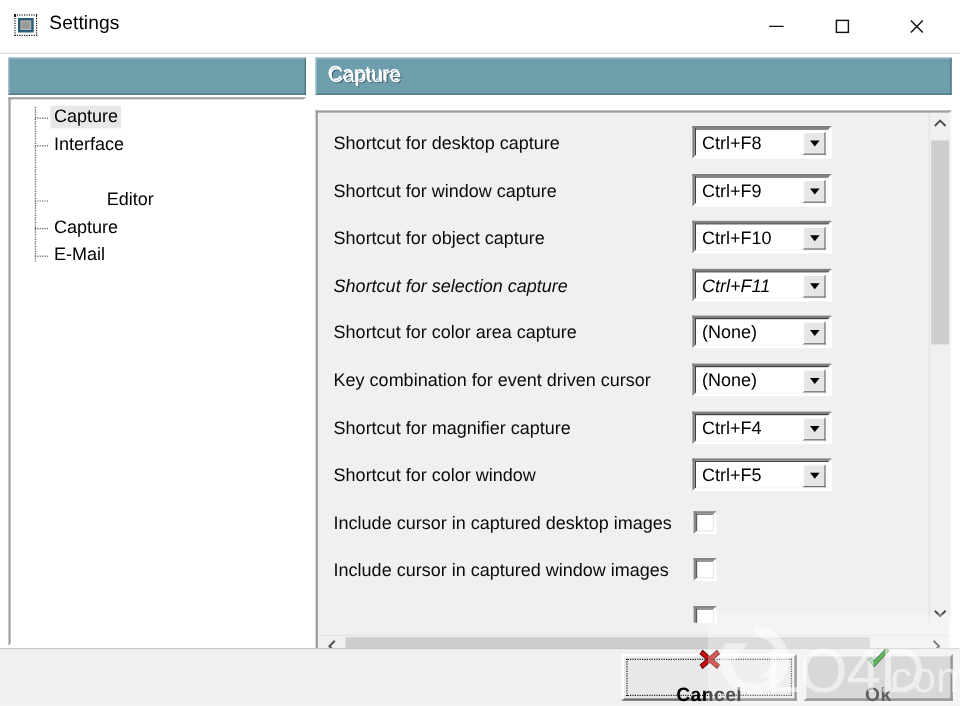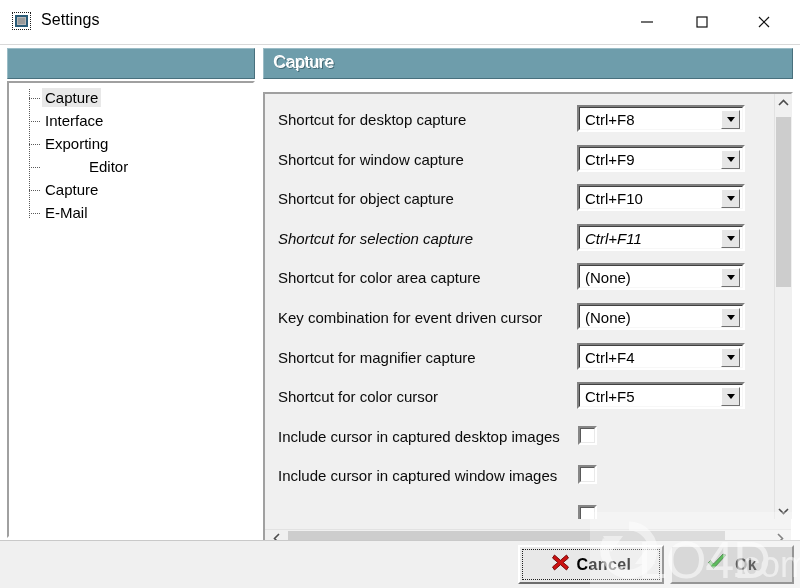--- a/index.html
+++ b/index.html
@@ -50,21 +50,21 @@
   .tree-elbow::before{content:"";position:absolute;left:0;top:50%;width:11px;
       border-top:1px dotted #5a5a5a;}
   .tree-label{font-size:15px;color:#000;padding:0 3px;line-height:19px;}
   .tree-item.selected .tree-label{background:#e8e8e8;}
 
   
   #rows{position:absolute;left:0;top:0;width:508px;height:425px;overflow:hidden;background:#f0f0f0;}
   .row{position:absolute;left:0;width:508px;height:39px;}
   .row-label{position:absolute;left:13px;top:10px;font-size:15px;color:#0a0a0a;white-space:nowrap;}
 
-  .combo{position:absolute;left:312px;top:4px;width:168px;height:27px;box-sizing:border-box;
+  .combo{position:absolute;left:312px;top:4px;width:116px;height:27px;box-sizing:border-box;
      background:#ffffff;border:2px solid;border-color:#808080 #ffffff #ffffff #808080;}
   .combo-inner{position:absolute;left:0;top:0;right:0;bottom:0;box-sizing:border-box;
      border:1px solid;border-color:#404040 #f7f7f7 #f7f7f7 #404040;background:#fff;}
   .combo-value{position:absolute;left:5px;top:3px;font-size:15px;color:#000;white-space:nowrap;}
   .combo-btn{position:absolute;right:2px;top:2px;width:19px;height:19px;box-sizing:border-box;
      background:#e6e6e6;border:1px solid;border-color:#ffffff #6f6f6f #6f6f6f #ffffff;
      display:flex;align-items:center;justify-content:center;cursor:default;}
   .combo-btn .tri{width:0;height:0;border-left:4px solid transparent;border-right:4px solid transparent;
      border-top:5px solid #000;}
 
@@ -86,21 +86,21 @@
   #hscroll .arrow{position:absolute;top:0;width:17px;height:17px;display:flex;
      align-items:center;justify-content:center;cursor:default;}
   #hs-left{left:3px;} #hs-right{right:3px;}
   #hs-thumb{position:absolute;left:23px;top:1px;width:437px;height:15px;background:#cdcdcd;cursor:default;}
 
   
   #bottombar{position:absolute;left:0;top:540px;width:800px;height:48px;background:#f0f0f0;
      border-top:1px solid #c9c9c9;}
   .dlg-btn{position:absolute;top:4px;height:39px;box-sizing:border-box;background:#e8e8e8;
      border:2px solid;border-color:#ffffff #6c6c6c #6c6c6c #ffffff;
-     display:flex;align-items:center;justify-content:center;gap:7px;cursor:default;}
+     display:flex;align-items:center;justify-content:center;gap:7px;cursor:default;flex-direction:column;}
   .dlg-btn .focusring{position:absolute;left:2px;top:2px;right:2px;bottom:2px;
      border:1px dotted #1f1f1f;box-sizing:border-box;}
   #cancel-btn{left:518px;width:146px;}
   #ok-btn{left:670px;width:124px;background:#c8c8c8;border-color:#efefef #676767 #676767 #efefef;}
   .btn-label{font-size:16px;color:#000;font-weight:bold;letter-spacing:.4px;position:relative;}
   #ok-btn .btn-label{color:#1a1a1a;}
 
   
   #watermark{position:absolute;left:590px;top:512px;width:210px;height:76px;pointer-events:none;
      opacity:.55;}
@@ -154,24 +154,20 @@
     <div id="tree">
       <div class="tree-trunk"></div>
     <div class="tree-item selected" style="top: 3px;">
           <div class="tree-elbow"></div>
           <div class="tree-label">Capture</div>
         </div>
         <div class="tree-item" style="top: 26px;">
           <div class="tree-elbow"></div>
           <div class="tree-label">Interface</div>
         </div>
-        <div class="tree-item" style="top: 49px;">
-          <div class="tree-elbow"></div>
-          <div class="tree-label">Exporting</div>
-        </div>
         <div class="tree-item" style="top: 72px; gap: 44px;">
           <div class="tree-elbow"></div>
           <div class="tree-label">Editor</div>
         </div>
         <div class="tree-item" style="top: 95px;">
           <div class="tree-elbow"></div>
           <div class="tree-label">Capture</div>
         </div>
         <div class="tree-item" style="top: 118px;">
           <div class="tree-elbow"></div>
@@ -253,21 +249,21 @@
           <div class="combo">
             <div class="combo-inner">
               <div class="combo-value">Ctrl+F4</div>
               <div class="combo-btn">
                 <span class="tri"></span>
               </div>
             </div>
           </div>
         </div>
         <div class="row" style="top: 284px;">
-          <div class="row-label">Shortcut for color cursor</div>
+          <div class="row-label">Shortcut for color window</div>
           <div class="combo">
             <div class="combo-inner">
               <div class="combo-value">Ctrl+F5</div>
               <div class="combo-btn">
                 <span class="tri"></span>
               </div>
             </div>
           </div>
         </div>
         <div class="row" style="top: 324px;">

